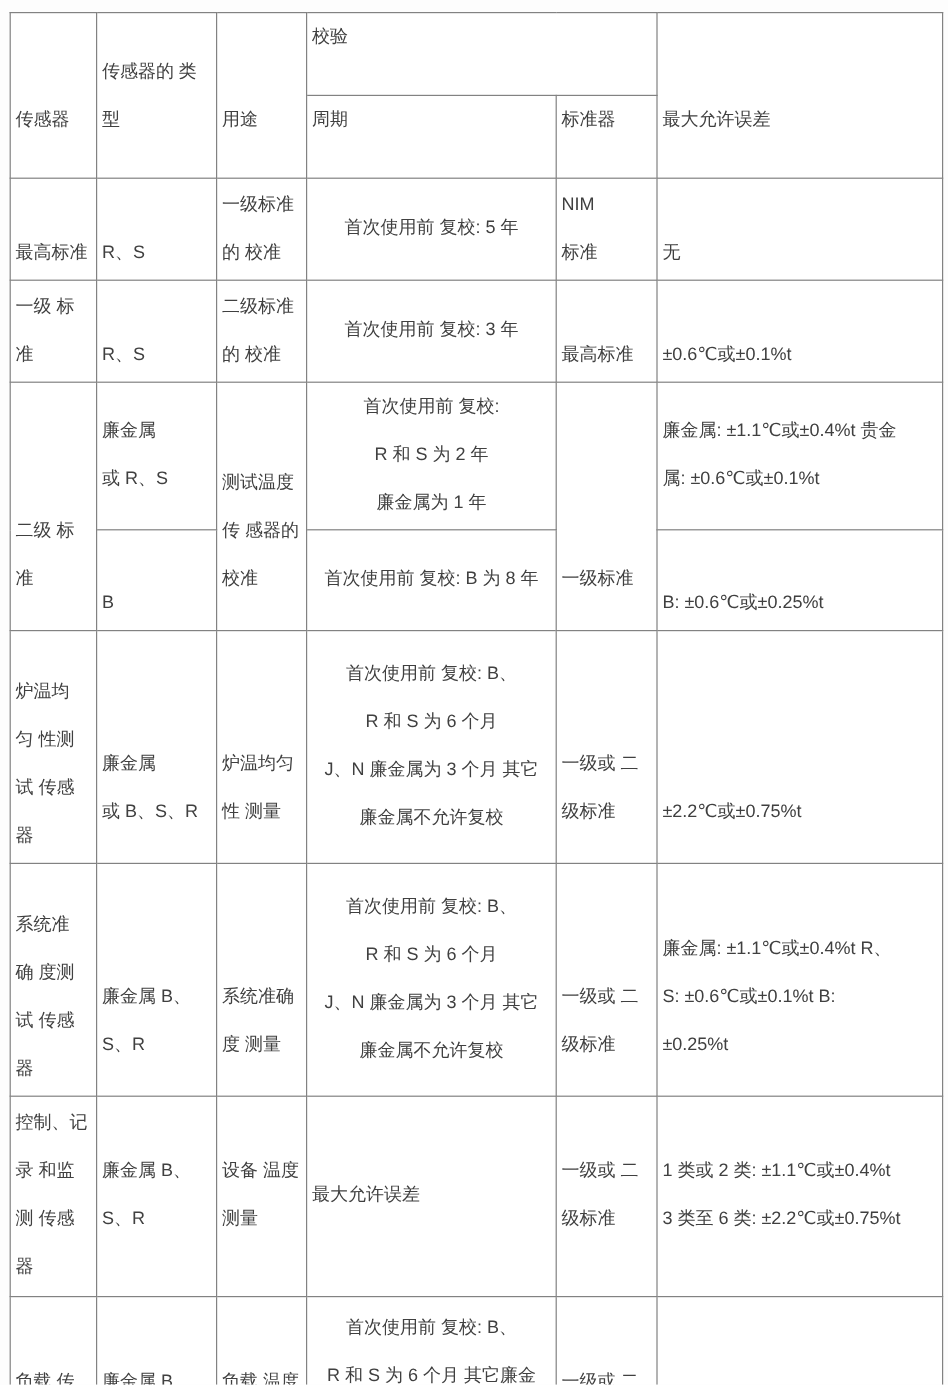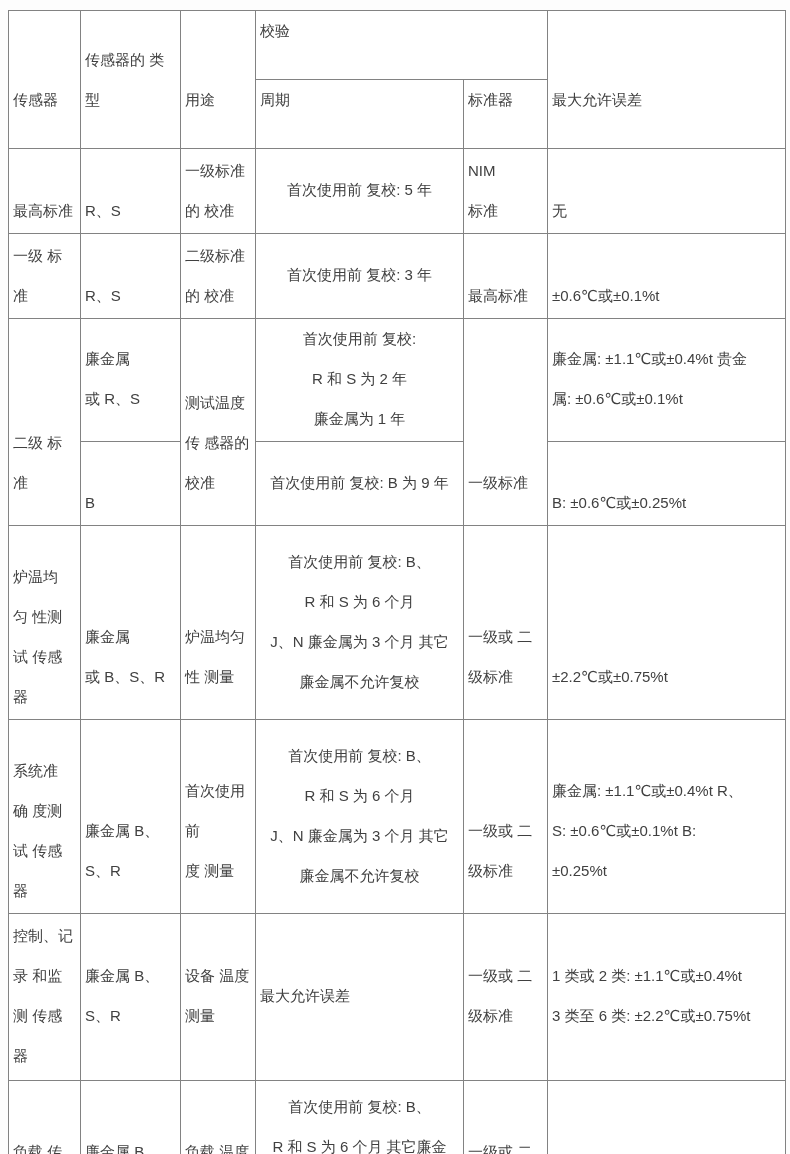--- a/index.html
+++ b/index.html
@@ -27,21 +27,21 @@
     border: 1px solid var(--border, #828282);
     font-weight: normal;
     text-align: left;
     vertical-align: bottom;
     font-size: 15px;
     line-height: 40px;
     padding: 0 4px 2px 4px;
     white-space: pre-line;
     overflow: hidden;
   }
-  .cal-table th { padding-bottom: 28px; }
+  .cal-table th { padding-bottom: 28px; font-family: Liberation Serif, serif; }
   
   .cal-table td.vm { vertical-align: middle; text-align: center; }
   .cal-table td.vb { vertical-align: bottom; padding-bottom: 22px; }
   .cal-table tr.vm-row td { vertical-align: middle; }
   
   tr.h63  { height: 63px; }
   tr.h64  { height: 64px; }
   tr.h85  { height: 85px; }
   tr.h123 { height: 123px; }
   tr.h84  { height: 84px; }
@@ -113,21 +113,21 @@
 校准</td>
         <td class="vm">首次使用前 复校:
 R 和 S 为 2 年
 廉金属为 1 年</td>
         <td rowspan="2" class="vb">一级标准</td>
         <td class="vb">廉金属: ±1.1℃或±0.4%t 贵金
 属: ±0.6℃或±0.1%t</td>
       </tr>
       <tr class="h84">
         <td>B</td>
-        <td class="vm">首次使用前 复校: B 为 9 年</td>
+        <td class="vm">首次使用前 复校: B 为 8 年</td>
         <td>B: ±0.6℃或±0.25%t</td>
       </tr>
       <tr class="h165">
         <td>炉温均
 匀 性测
 试 传感
 器</td>
         <td class="vb">廉金属
 或 B、S、R</td>
         <td class="vb">炉温均匀
@@ -140,21 +140,21 @@
 级标准</td>
         <td class="vb">±2.2℃或±0.75%t</td>
       </tr>
       <tr class="h165">
         <td>系统准
 确 度测
 试 传感
 器</td>
         <td class="vb">廉金属 B、
 S、R</td>
-        <td class="vb">首次使用前
+        <td class="vb">系统准确
 度 测量</td>
         <td class="vm">首次使用前 复校: B、
 R 和 S 为 6 个月
 J、N 廉金属为 3 个月 其它
 廉金属不允许复校</td>
         <td class="vb">一级或 二
 级标准</td>
         <td class="vb">廉金属: ±1.1℃或±0.4%t R、
 S: ±0.6℃或±0.1%t B:
 ±0.25%t</td>

